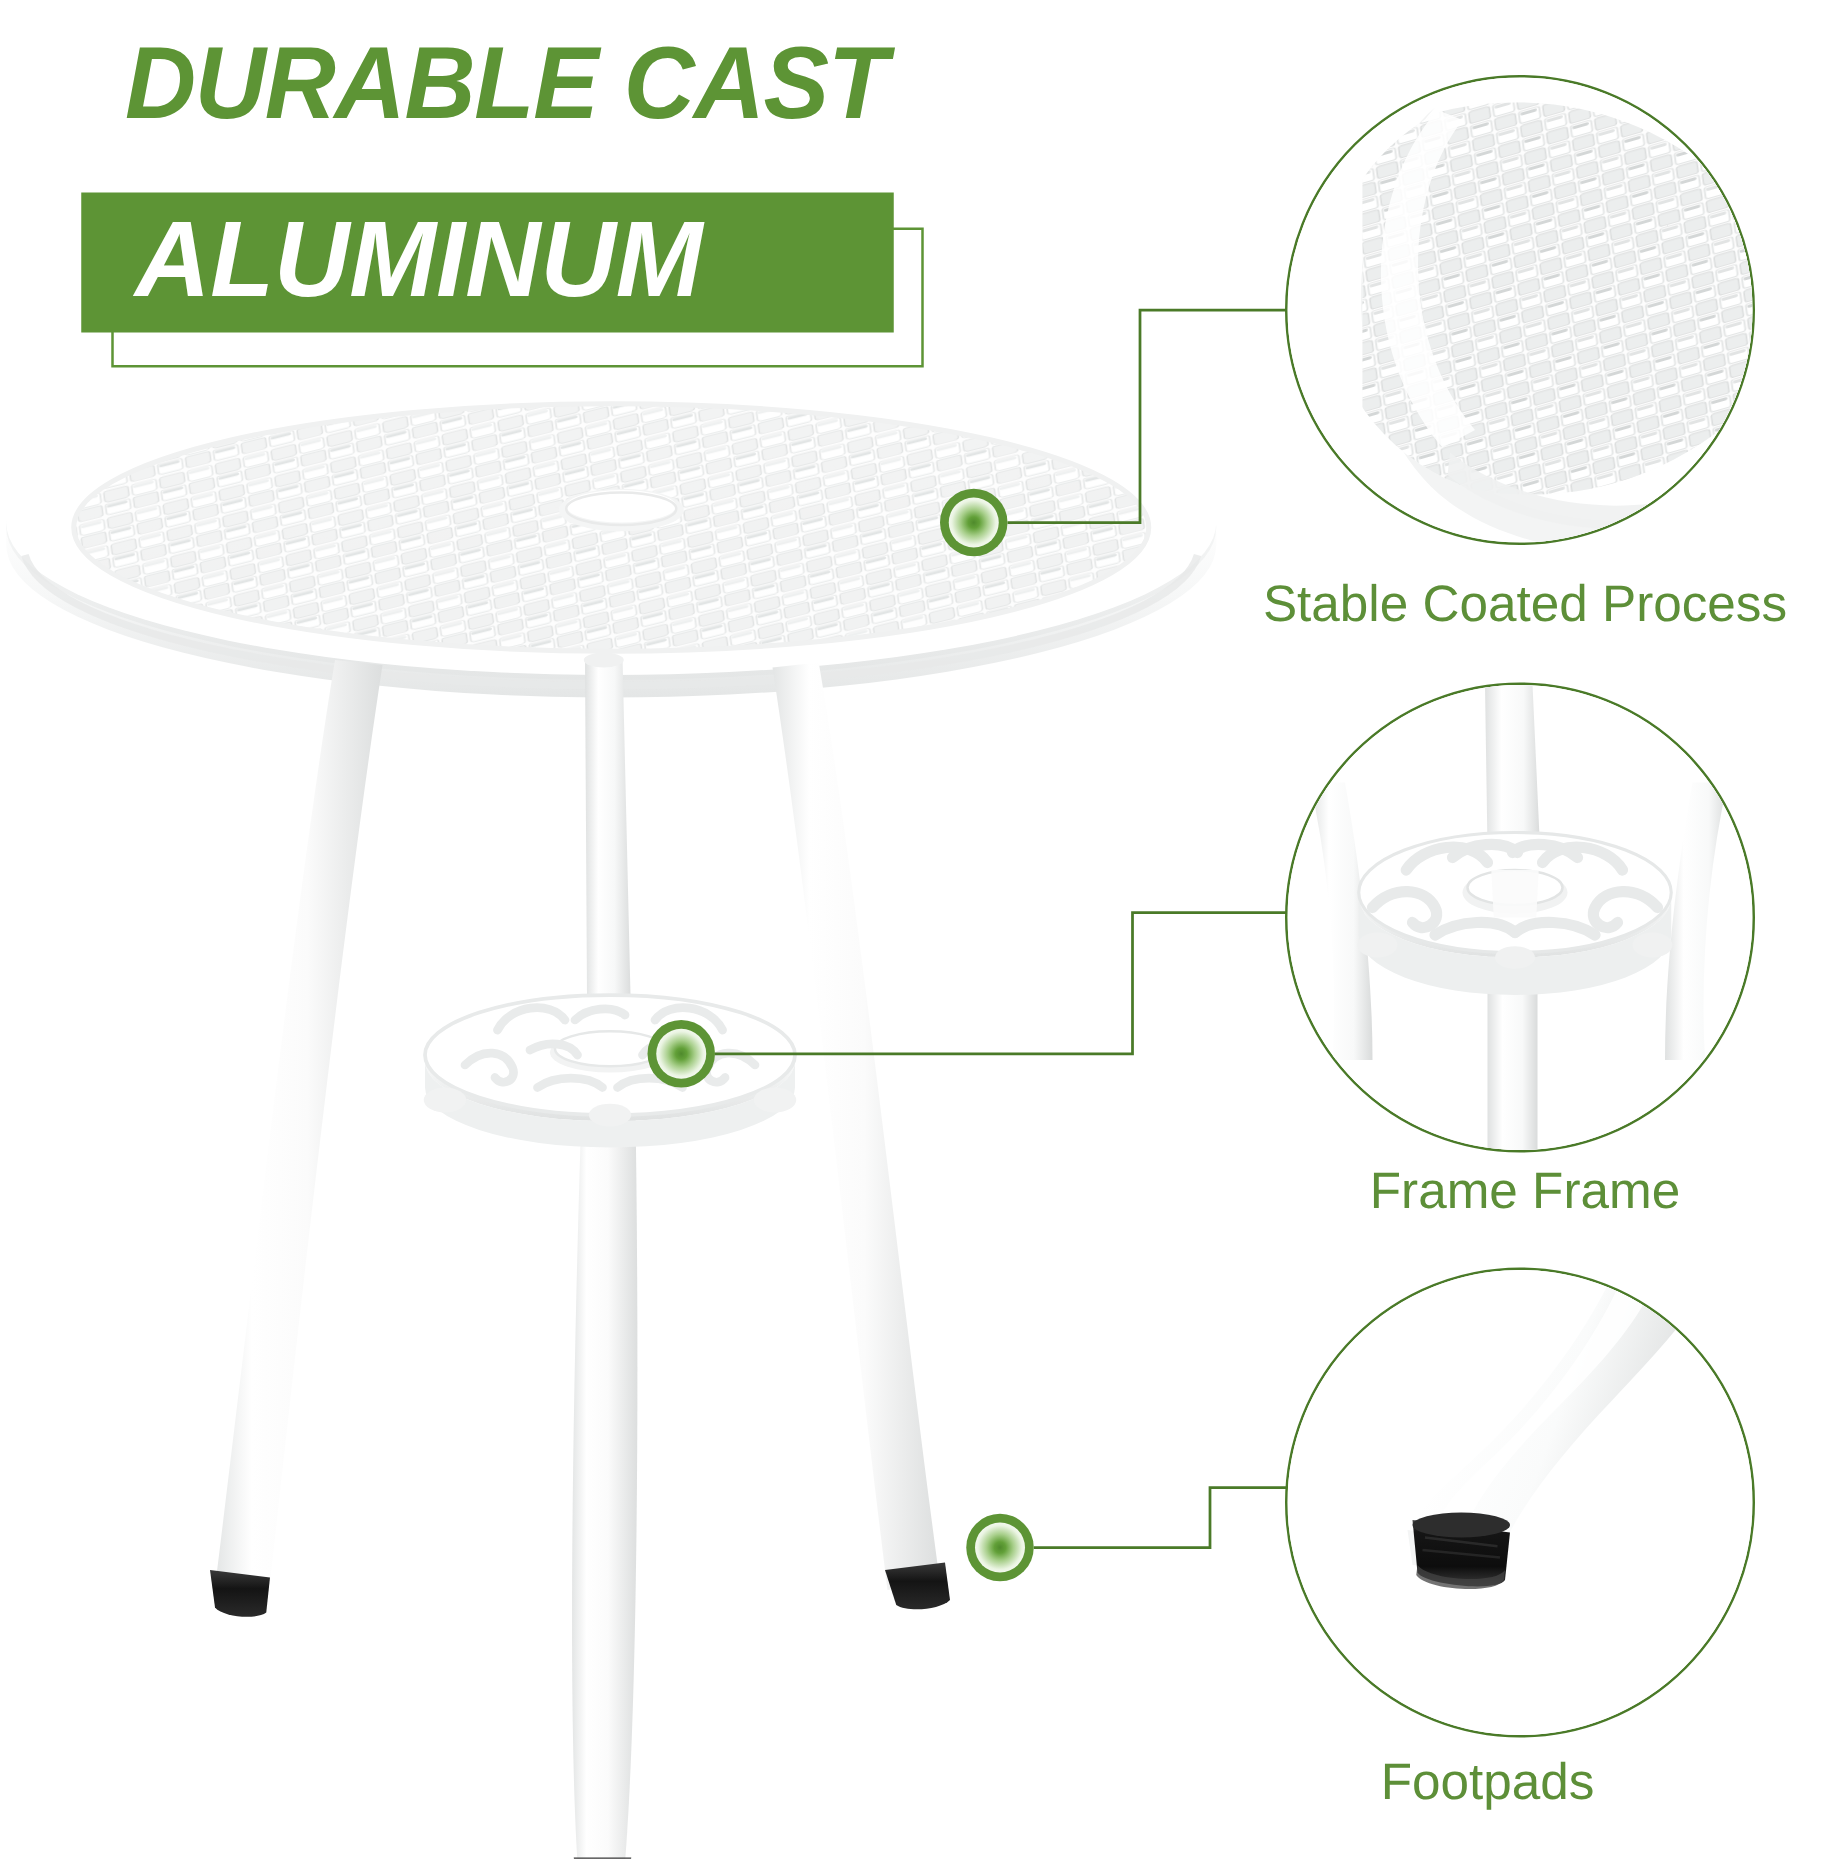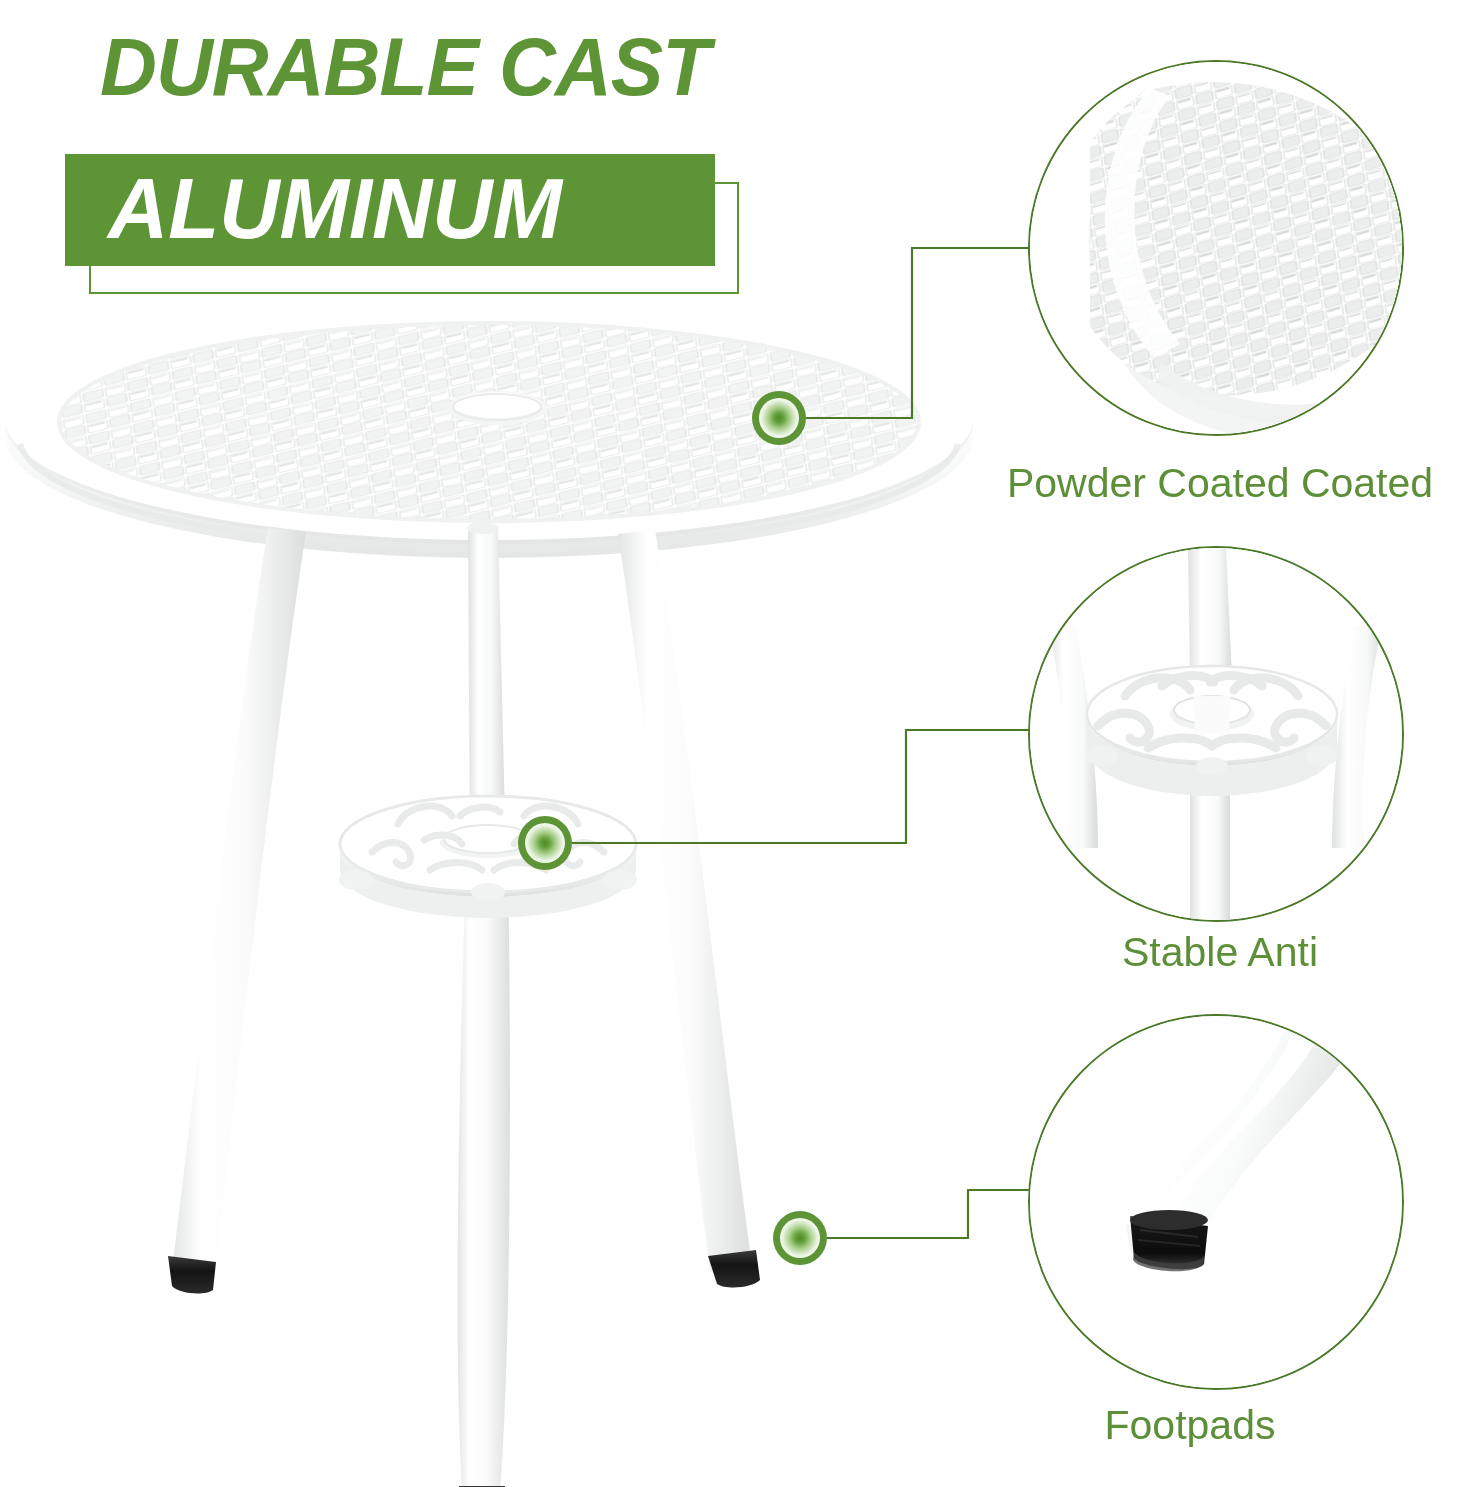--- a/index.html
+++ b/index.html
@@ -333,19 +333,19 @@
         <path d="M100,200 L178,210 L174,248 C168,258 110,252 104,242 Z" fill="url(#d3pad)"></path>
         <ellipse cx="139" cy="204" rx="39" ry="10" fill="#2d2d2d"></ellipse>
         <path d="M104,236 C112,248 166,252 174,240 L173,248
                  C166,260 110,256 103,244 Z" fill="#444444" opacity="0.75"></path>
         <path d="M110,214 L168,221" stroke="#3a3a3a" stroke-width="2" opacity="0.6"></path>
         <path d="M108,224 L170,230" stroke="#3a3a3a" stroke-width="2" opacity="0.5"></path>
       </g>
     </svg>
   </div>
 
-  <div class="caption" id="caption-1">Powder Coated Coated</div>
-  <div class="caption" id="caption-2">Stable Anti</div>
+  <div class="caption" id="caption-1">Stable Coated Process</div>
+  <div class="caption" id="caption-2">Frame Frame</div>
   <div class="caption" id="caption-3">
     <div>Footpads</div>
   </div>
 
 </div>
 
 </body></html>

